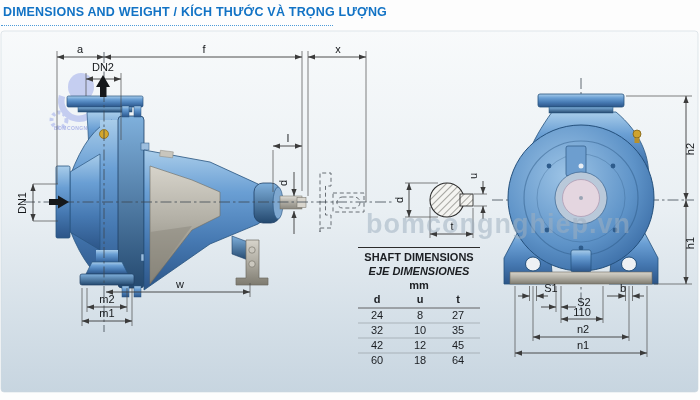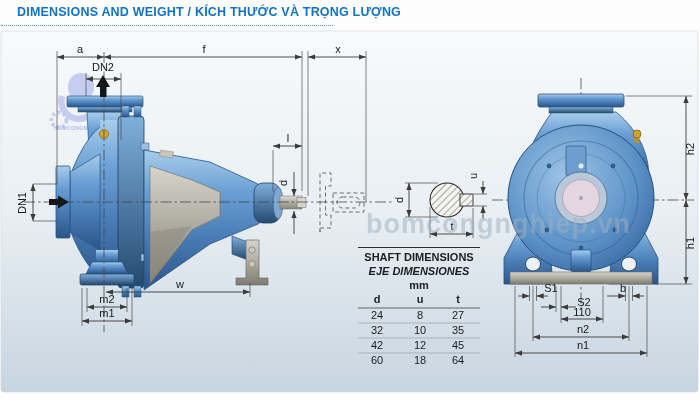--- a/index.html
+++ b/index.html
@@ -1,18 +1,18 @@
 <!DOCTYPE html>
 <html><head>
 <meta charset="utf-8">
 <style>
   html,body{margin:0;padding:0;background:#ffffff;}
   .stage{position:relative;width:700px;height:400px;overflow:hidden;
          font-family:"Liberation Sans","DejaVu Sans",sans-serif;background:#fdfdfd;}
-  .title{position:absolute;left:17px;top:5px;z-index:2;font-size:12.5px;font-weight:bold;
+  .title{position:absolute;left:3px;top:5px;z-index:2;font-size:12.5px;font-weight:bold;
          color:#1273c5;letter-spacing:.2px;}
   .title-underline{position:absolute;left:1px;top:25px;width:332px;border-bottom:1px dotted #4d9bd8;z-index:2;}
   svg{position:absolute;left:0;top:0;}
   .lbl{font-size:11px;fill:#15181b;text-anchor:middle;}
   .tbl{font-size:11px;fill:#1b1e22;text-anchor:middle;}
   .bold{font-weight:bold;}
   .ital{font-style:italic;}
   .dim{stroke:#3b3b3b;stroke-width:.9;fill:none;}
   .ext{stroke:#4a4a4a;stroke-width:.7;fill:none;}
   .cl{stroke:#3c4650;stroke-width:.8;fill:none;stroke-dasharray:11 3 2.5 3;}

